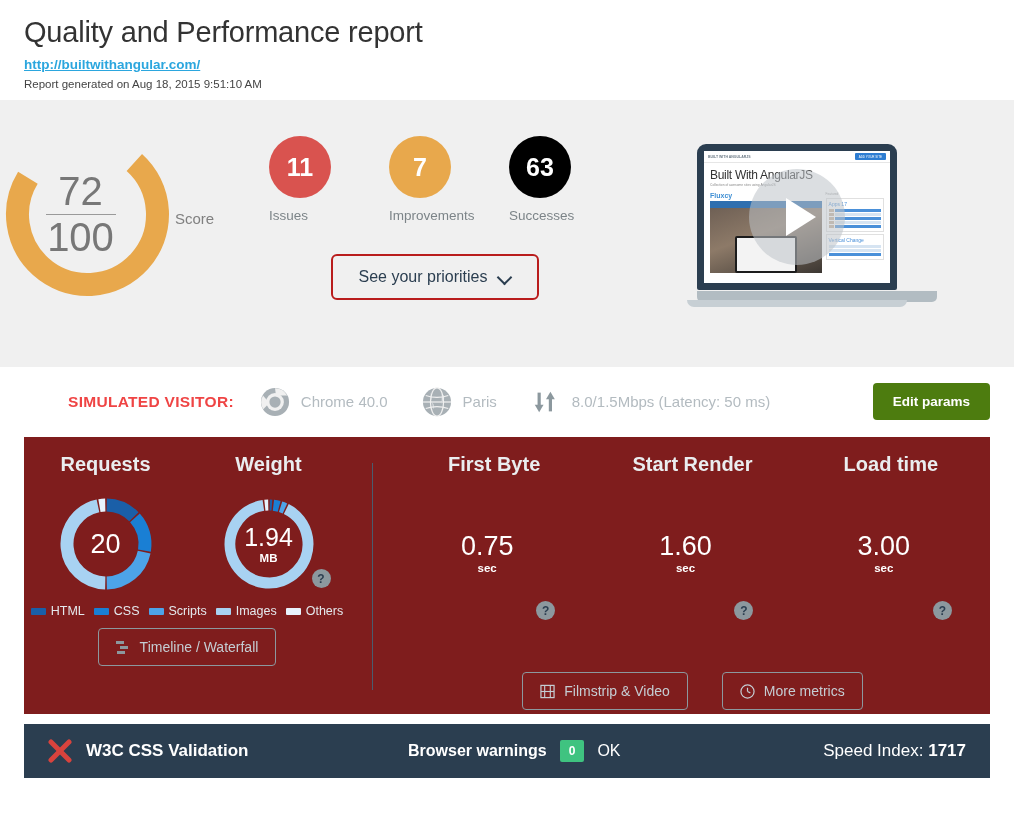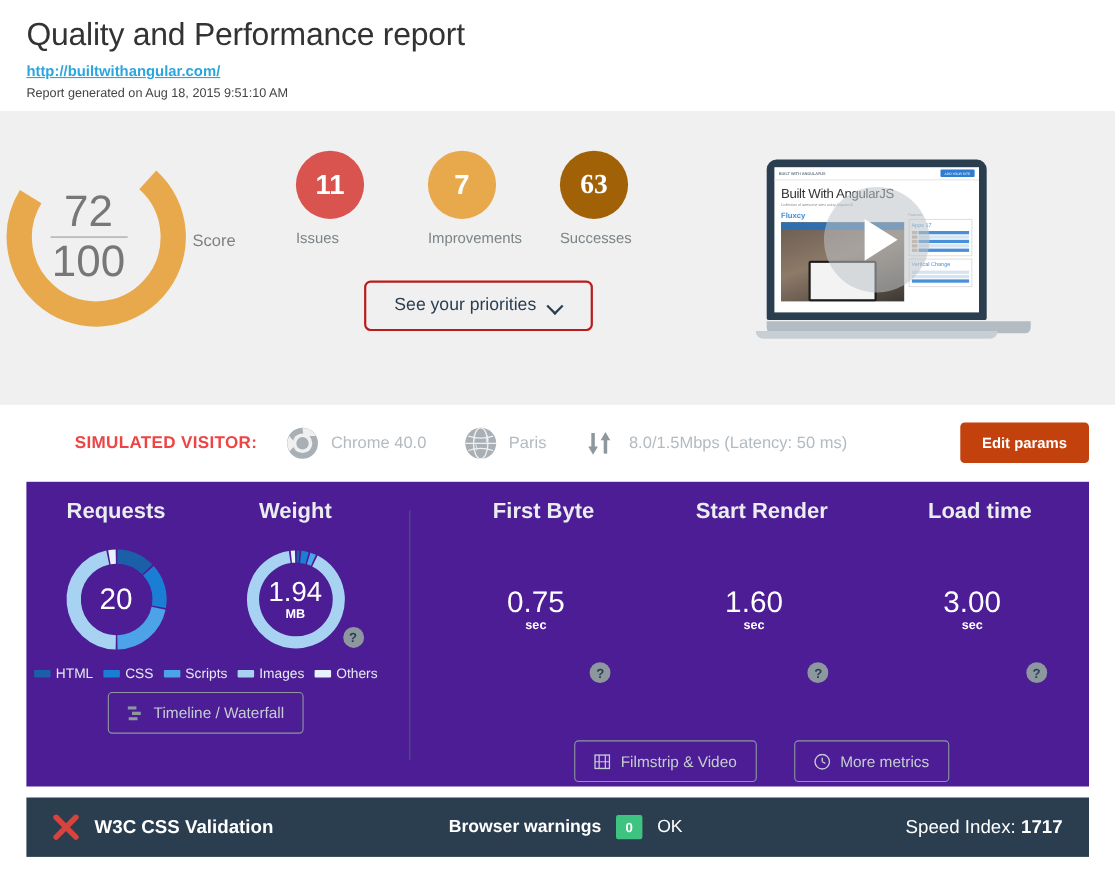--- a/index.html
+++ b/index.html
@@ -180,30 +180,30 @@
     font-size: 15.5px; font-weight: bold; color: #ef4444;
     letter-spacing: 0.3px; margin-right: 26px; margin-left: 44px;
   }
   .visitor-item {
     display: flex; align-items: center; gap: 11px; margin-right: 34px;
     color: #B3BBC0; font-size: 15px;
   }
   .visitor-icon { width: 30px; height: 30px; flex: 0 0 30px; }
   .edit-params-btn {
     margin-left: auto;
-    background: #c2410c; color: #ffffff;
+    background: #4d7c0f; color: #ffffff;
     border: none; border-radius: 4px;
     font-size: 13.5px; font-weight: bold;
     padding: 11px 20px; cursor: pointer;
     font-family: "Liberation Sans", sans-serif;
   }
 
   
   .metrics-panel {
-    margin: 0 24px; background: #4c1d95;
+    margin: 0 24px; background: #7f1d1d;
     height: 277px; position: relative;
     display: flex; padding: 16px 0 0 0;
   }
   .metrics-left { width: 326px; display: flex; flex-direction: column; }
   .metrics-left-row { display: flex; }
   .divider-v {
     width: 1px; background: #4A5C6D; margin: 10px 22px 24px 22px;
   }
   .metrics-right { flex: 1; display: flex; flex-direction: column; }
   .metric-col {
@@ -305,21 +305,21 @@
         </div>
         <div class="badge-label">Issues</div>
       </div>
       <div class="badge-col">
         <div class="badge-circle" id="badge-1" style="background: rgb(232, 168, 76);">
           <span>7</span>
         </div>
         <div class="badge-label">Improvements</div>
       </div>
       <div class="badge-col">
-        <div class="badge-circle" id="badge-2" style="background: #a16207; font-family: Liberation Serif, serif;">
+        <div class="badge-circle" id="badge-2" style="background: #000000;">
           <span>63</span>
         </div>
         <div class="badge-label">Successes</div>
       </div>
     </div>
     <button class="priorities-btn">
       <span>See your priorities</span>
       <span class="chev"></span>
     </button>
   </div>

